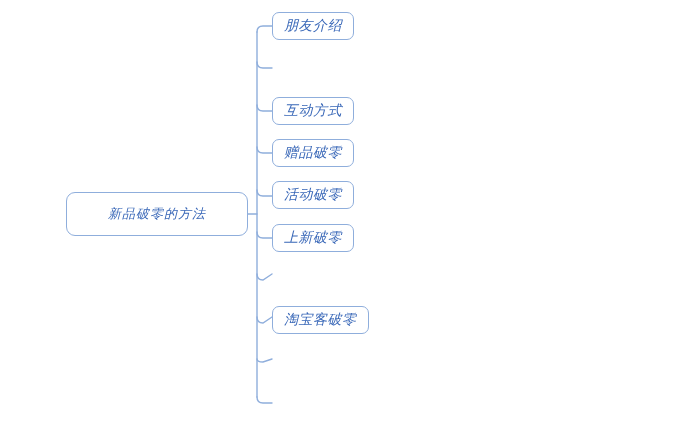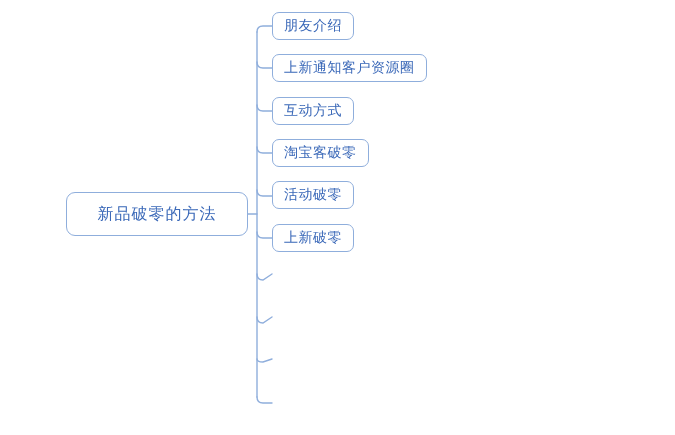--- a/index.html
+++ b/index.html
@@ -31,27 +31,28 @@
     box-sizing: border-box;
     background: #ffffff;
     border: 1px solid #8faedc;
     border-radius: 7px;
     color: #3a68b8;
     display: flex;
     align-items: center;
     justify-content: center;
     white-space: nowrap;
     letter-spacing: 0.5px;
+    font-style: italic;
   }
   .root-node {
     left: 66px;
     top: 192px;
     width: 182px;
     height: 44px;
-    font-size: 16px;
+    font-size: 13px;
     border-radius: 9px;
     letter-spacing: 1px;
   }
   .child-node {
     height: 28px;
     font-size: 14px;
     padding: 0 11px;
     left: 272px;
   }
 </style>
@@ -80,29 +81,29 @@
     </g>
   </svg>
 
   <div class="node root-node">
     <span>新品破零的方法</span>
   </div>
 
   <div class="node child-node" style="top:12px">
     <span>朋友介绍</span>
   </div>
-  <div class="node child-node" style="top:54px">
-    <span>上新通知客户资源圈</span>
-  </div>
   <div class="node child-node" style="top:97px">
     <span>互动方式</span>
   </div>
   <div class="node child-node" style="top:139px">
-    <span>淘宝客破零</span>
+    <span>赠品破零</span>
   </div>
   <div class="node child-node" style="top:181px">
     <span>活动破零</span>
   </div>
   <div class="node child-node" style="top:224px">
     <span>上新破零</span>
   </div>
+  <div class="node child-node" style="top:306px">
+    <span>淘宝客破零</span>
+  </div>
 
 </div>
 
 </body></html>

